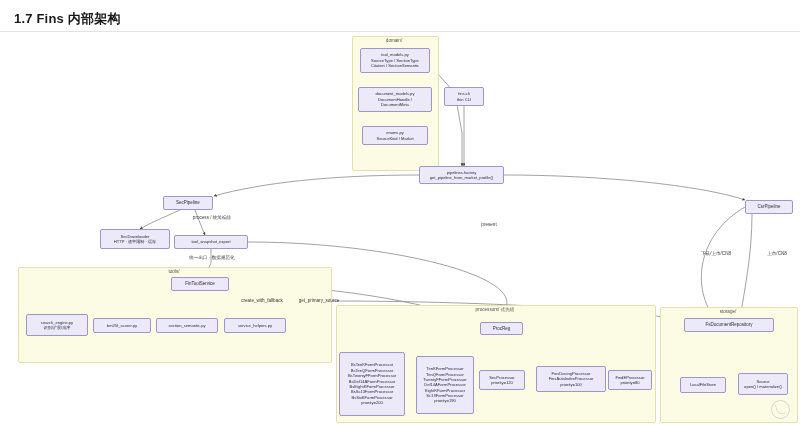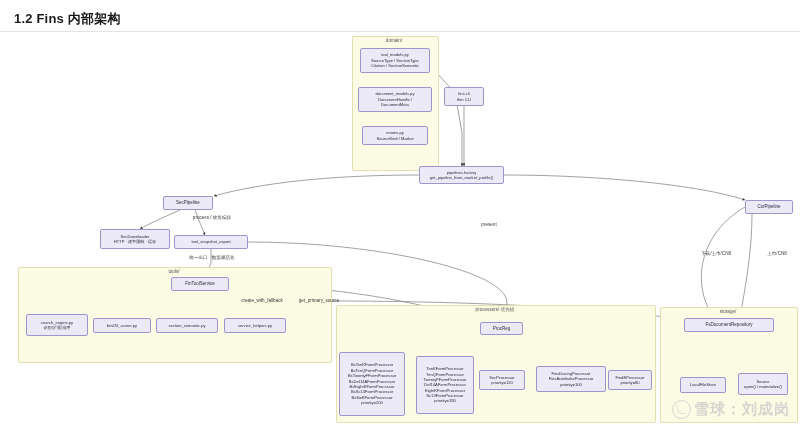--- a/index.html
+++ b/index.html
@@ -48,21 +48,21 @@
   }
   .wm-logo:after{
     content:"";position:absolute;left:4px;top:3px;width:7px;height:10px;
     border-left:1.6px solid #c9c9c9;border-bottom:1.6px solid #c9c9c9;
     border-bottom-left-radius:7px;transform:rotate(-12deg);
   }
 </style>
 </head>
 <body>
 
-<div class="page-title">1.2 Fins 内部架构</div>
+<div class="page-title">1.7 Fins 内部架构</div>
 <div class="title-rule"></div>
 
 <div id="canvas">
   <svg class="edges" viewBox="0 0 800 392">
     <defs>
       <marker id="ah" markerWidth="5" markerHeight="5" refX="3.4" refY="1.8" orient="auto">
         <path d="M0,0 L3.6,1.8 L0,3.6 z" fill="#444"></path>
       </marker>
     </defs>
     <g fill="none" stroke="#8a8a8a" stroke-width="0.8" marker-end="url(#ah)">
@@ -199,14 +199,13 @@
     <div class="edge-label" style="left: 212px; top: 222px;">统一出口 · 数据规范化</div>
     <div class="edge-label" style="left: 262px; top: 265px;">create_with_fallback</div>
     <div class="edge-label" style="left: 319px; top: 265px;">get_primary_source</div>
     <div class="edge-label" style="left: 489px; top: 189px;">present</div>
     <div class="edge-label" style="left: 716px; top: 218px;">下载/上市/CN8</div>
     <div class="edge-label" style="left: 777px; top: 218px;">上市/CN8</div>
   </div>
 
 <div class="watermark">
   <span class="wm-logo"></span>
-  <span>雪球：刘成岗</span>
 </div>
 
 </body></html>

